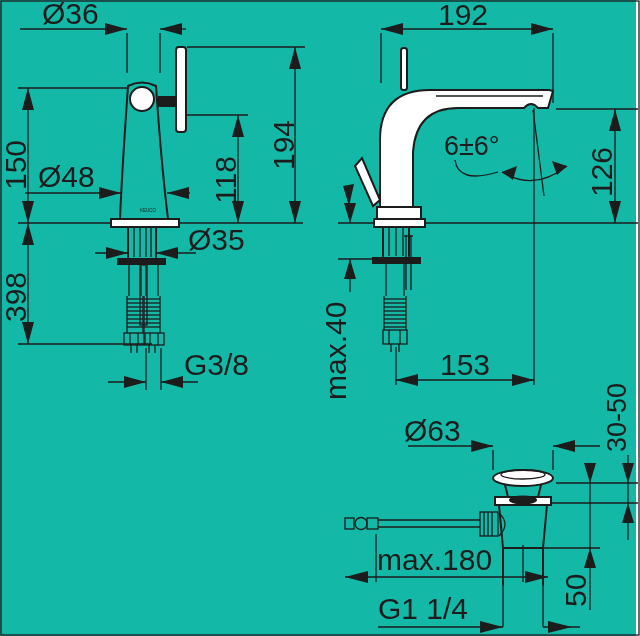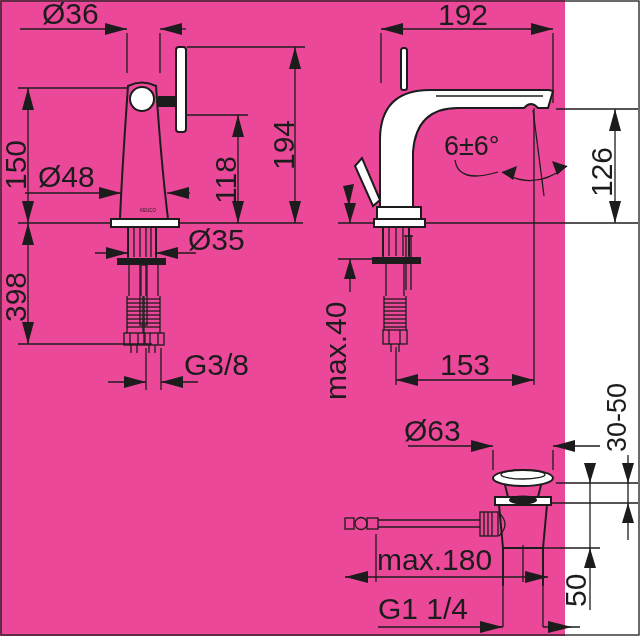--- a/index.html
+++ b/index.html
@@ -1,16 +1,16 @@
 <!DOCTYPE html>
 <html><head>
 <meta charset="utf-8">
 <style>
   html,body{margin:0;padding:0;background:#fff;}
-  .page{width:565px;height:636px;position:relative;background:#ec4899;text-decoration:underline;}
+  .page{width:636px;height:636px;position:relative;background:#14b8a6;text-decoration:underline;}
   svg{display:block;}
   .s2{stroke:#1c1c1c;stroke-width:2;fill:none;stroke-linecap:round;}
   .s2w{stroke:#1c1c1c;stroke-width:2;fill:#ffffff;}
   .s1{stroke:#1c1c1c;stroke-width:1.3;fill:none;stroke-linecap:butt;}
   .f{fill:#1c1c1c;stroke:none;}
   .t{font-family:"Liberation Sans", sans-serif;fill:#1c1c1c;font-size:30px;}
   .ts{font-family:"Liberation Sans", sans-serif;fill:#1c1c1c;font-size:27px;}
   .tiny{font-family:"Liberation Sans", sans-serif;fill:#1c1c1c;font-size:4.5px;}
 </style>
 </head>

